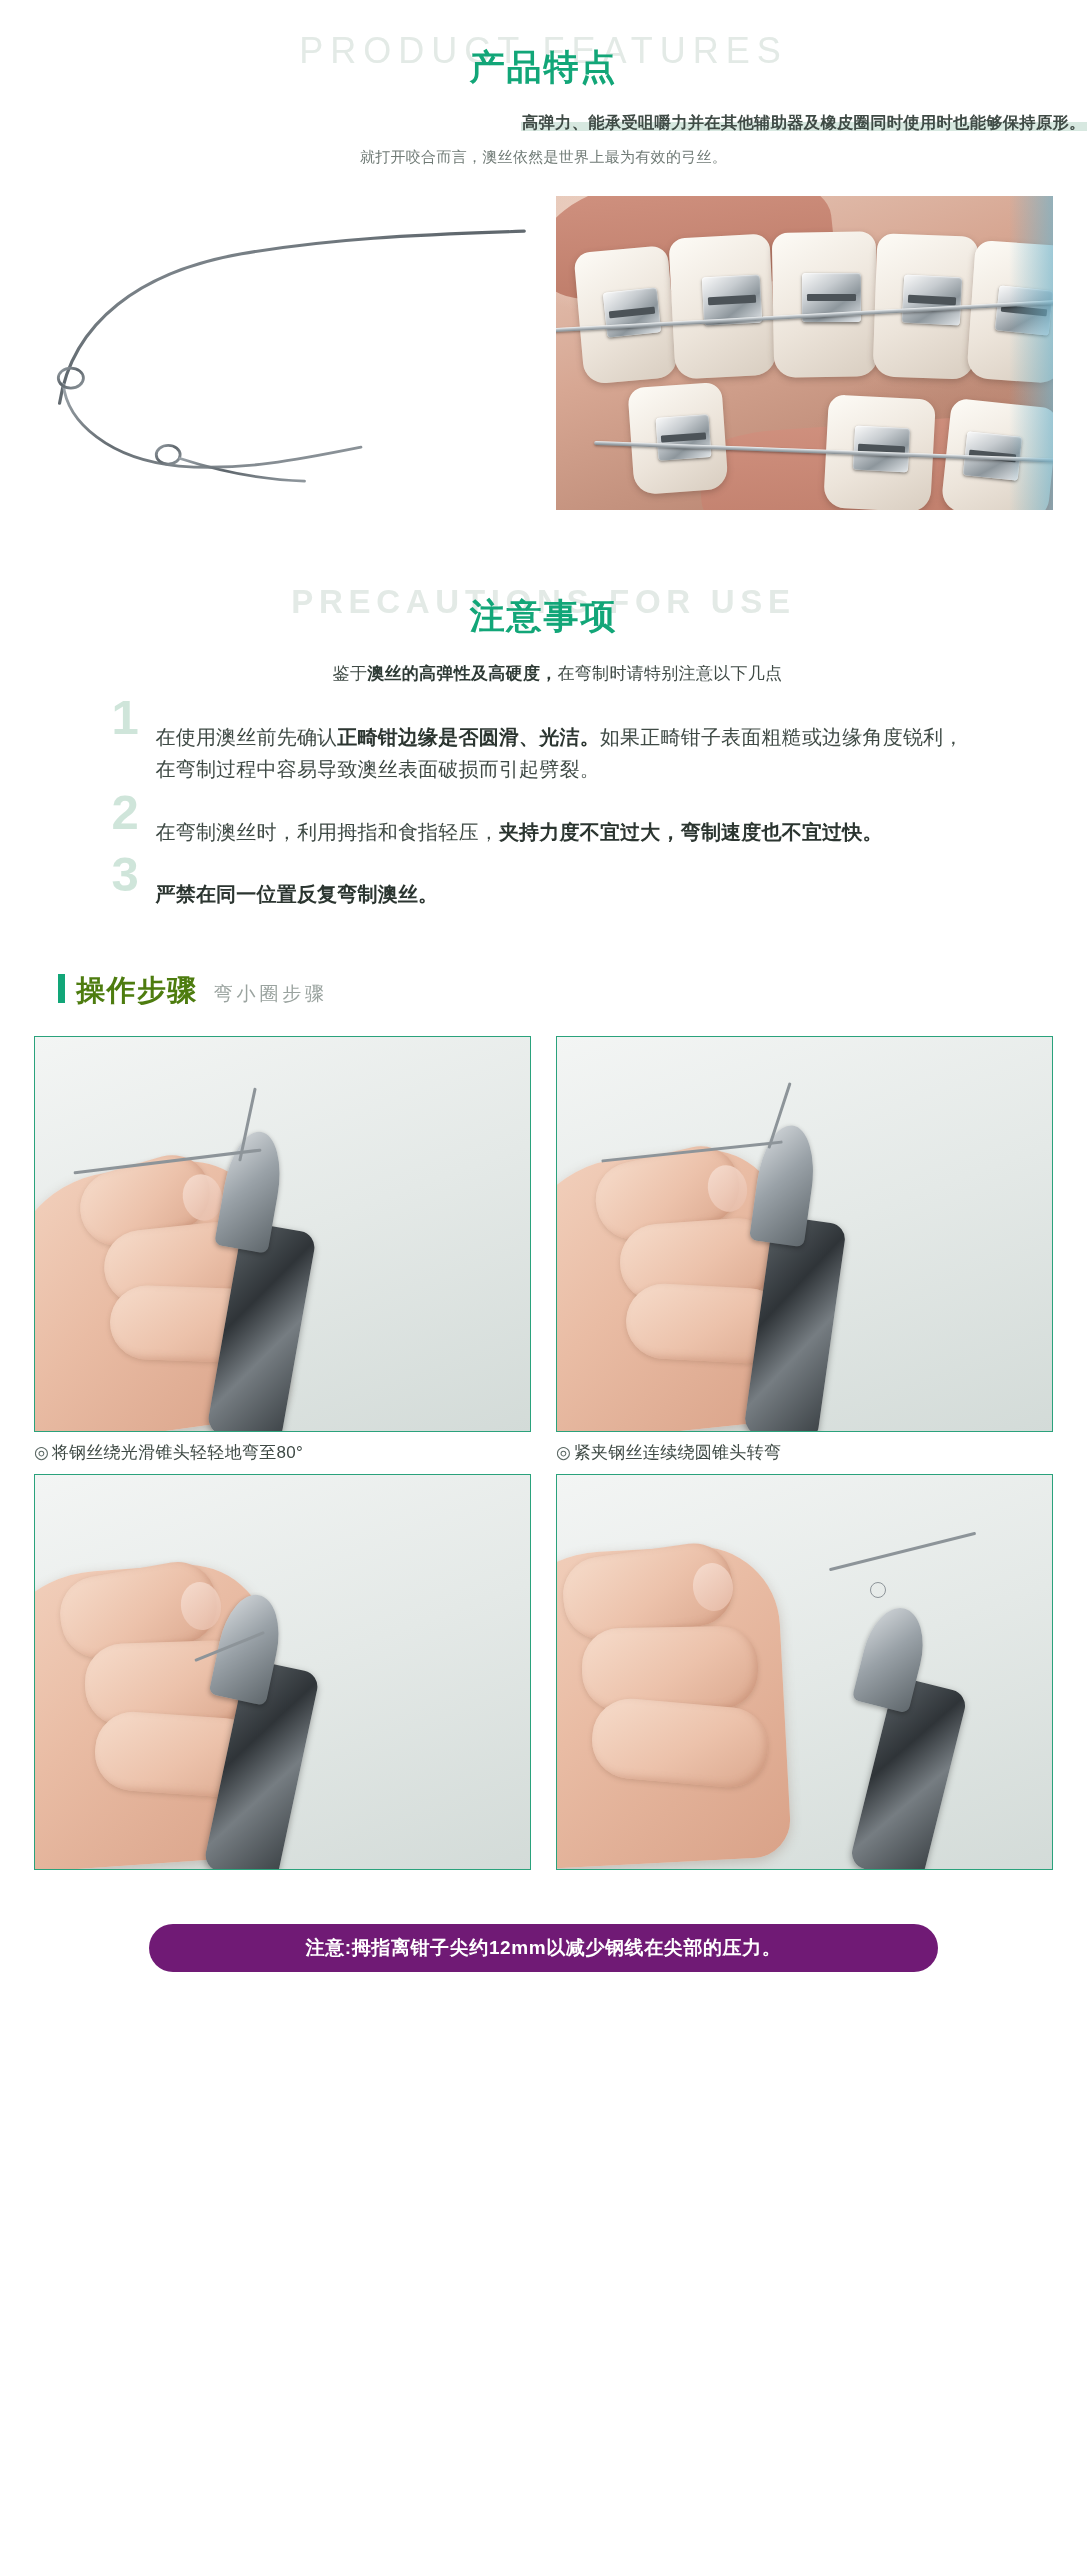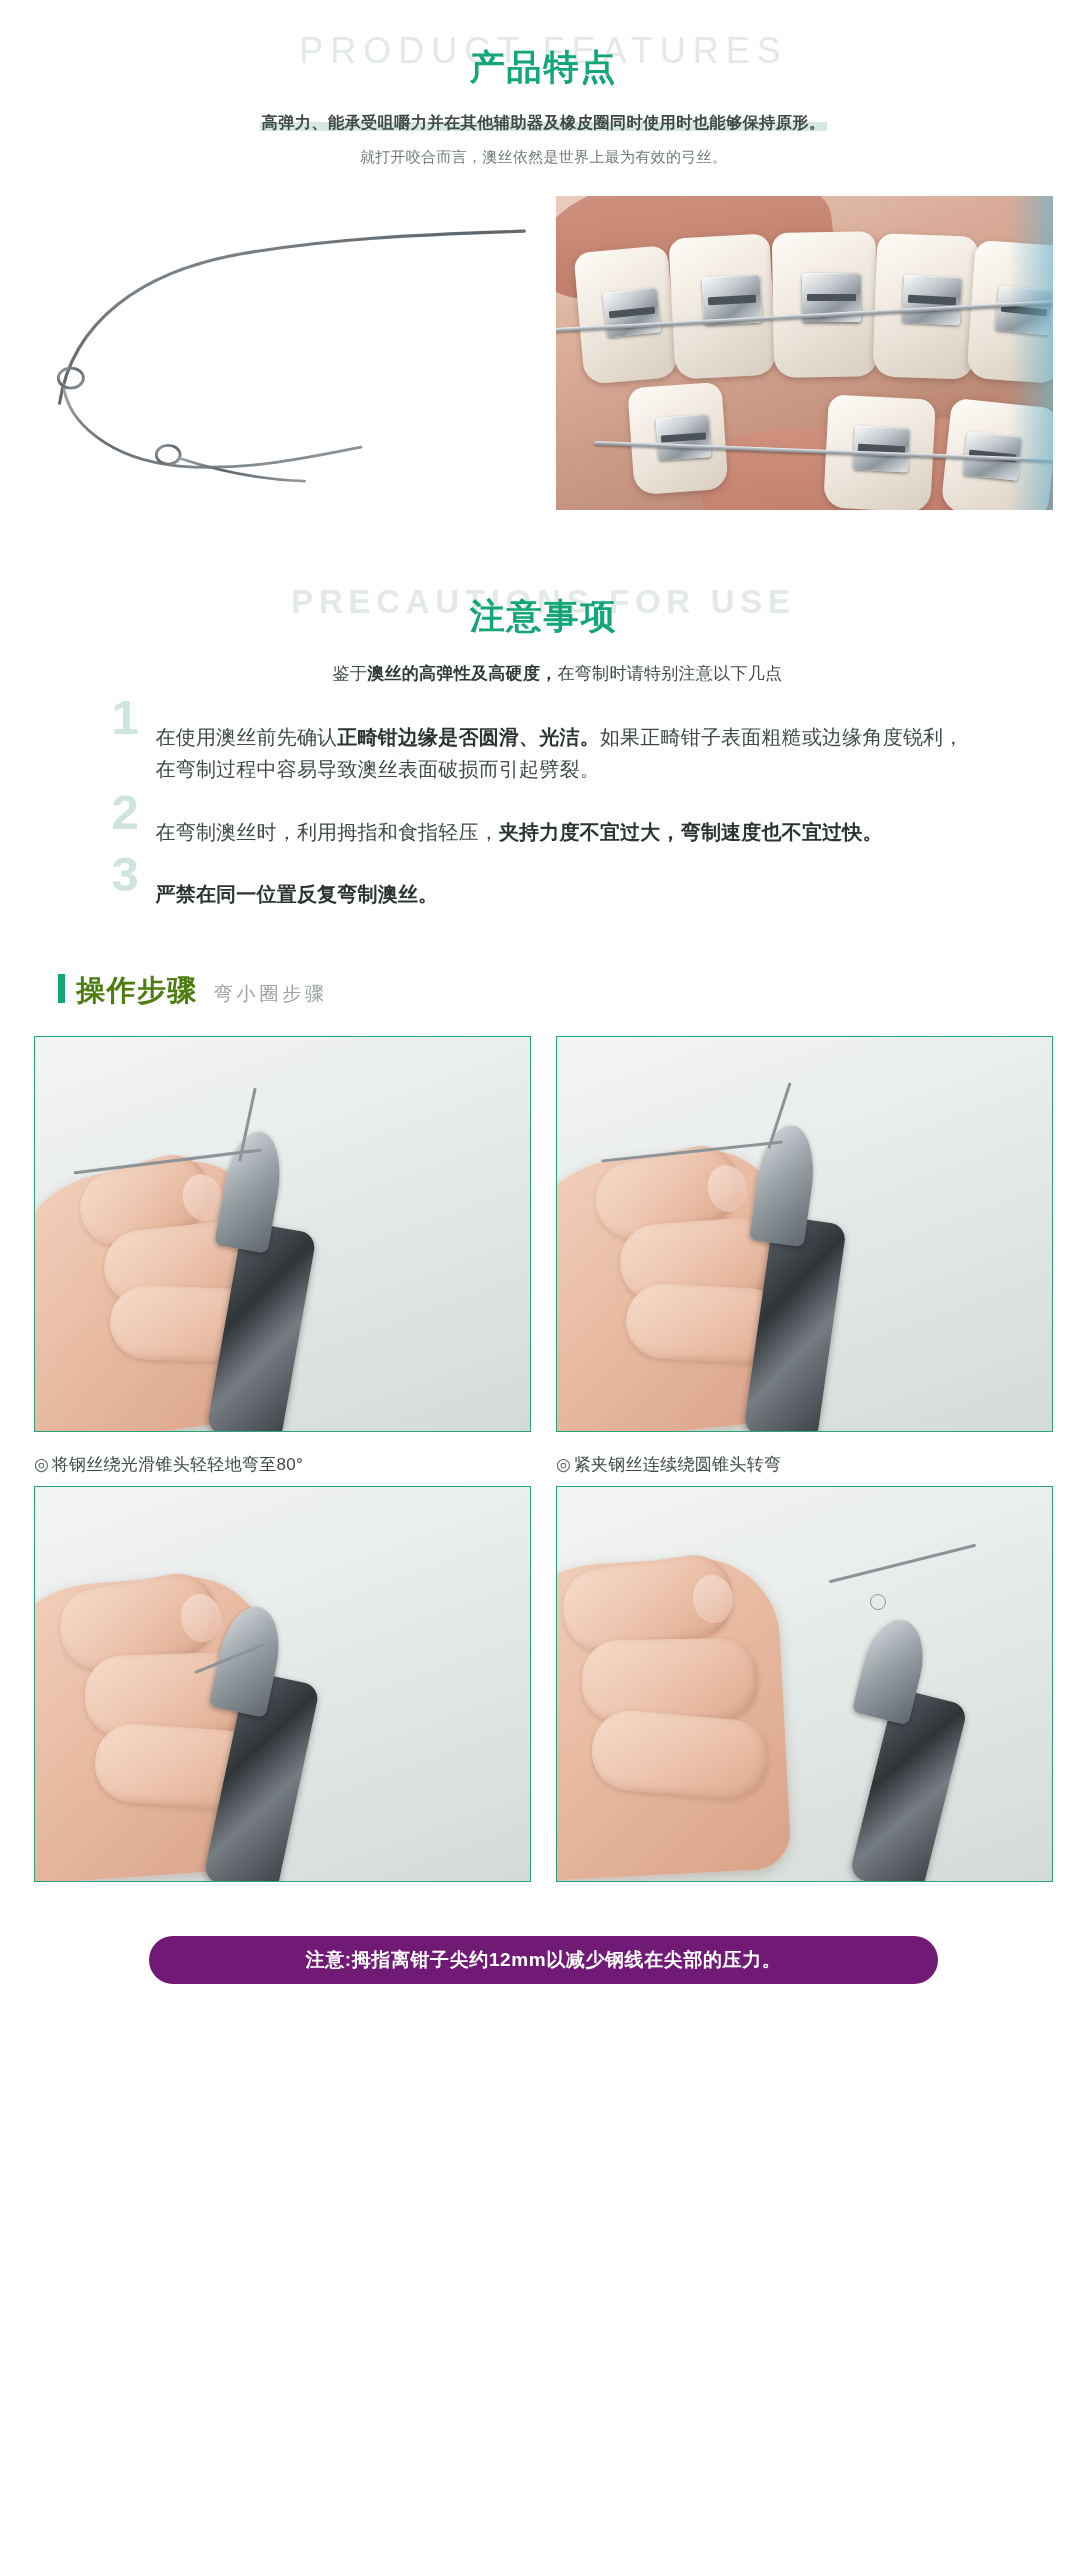--- a/index.html
+++ b/index.html
@@ -36,21 +36,21 @@
   .main-title {
     text-align: center;
     font-size: 35px;
     font-weight: bold;
     color: #12a678;
     line-height: 1;
     margin-top: -20px;
     letter-spacing: 1.9px;
   }
   .subtitle-1 {
-    text-align: center;
+    text-align: right;
     font-size: 16.3px;
     font-weight: bold;
     color: #3f4a45;
     margin-top: 28px;
     letter-spacing: 0.3px;
     position: relative;
   }
   .subtitle-1 .hl {
     background: linear-gradient(to bottom, rgba(255,255,255,0) 52%, #d7e8e0 52%, #d7e8e0 100%);
     padding: 0 1.3px;
@@ -217,21 +217,21 @@
   .step-photo {
     width: 497px; height: 396px;
     border: 1.3px solid #2aa27c;
     background: #eef1f0;
     position: relative;
     overflow: hidden;
   }
   .step-caption {
     font-size: 17px;
     color: #3f4a45;
-    margin-top: 21px;
+    margin-top: 9px;
     letter-spacing: 0.3px;
   }
   .step-caption .dot { color:#5b6864; margin-right: 2.5px; }
 
   
   .ph-bg {
     position:absolute; inset:0;
     background: linear-gradient(160deg,#f3f5f4 0%, #e4e9e7 50%, #d3dbd8 100%);
   }
   .hand {

